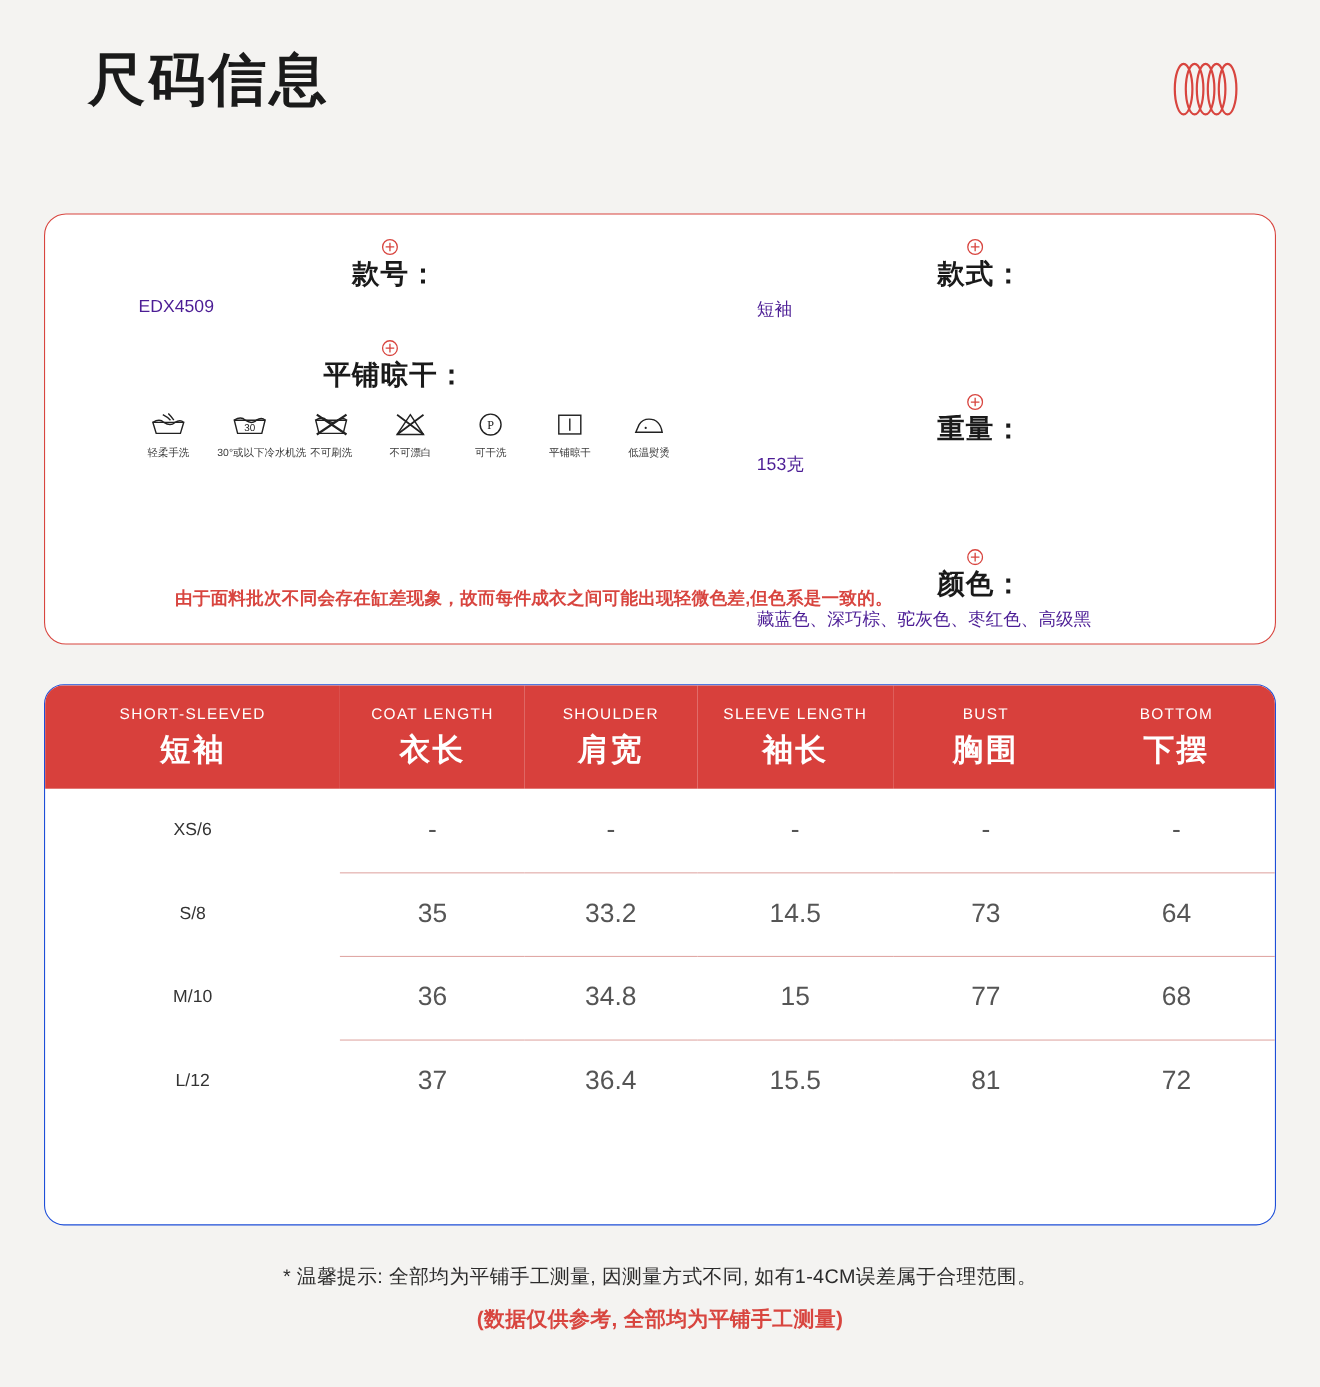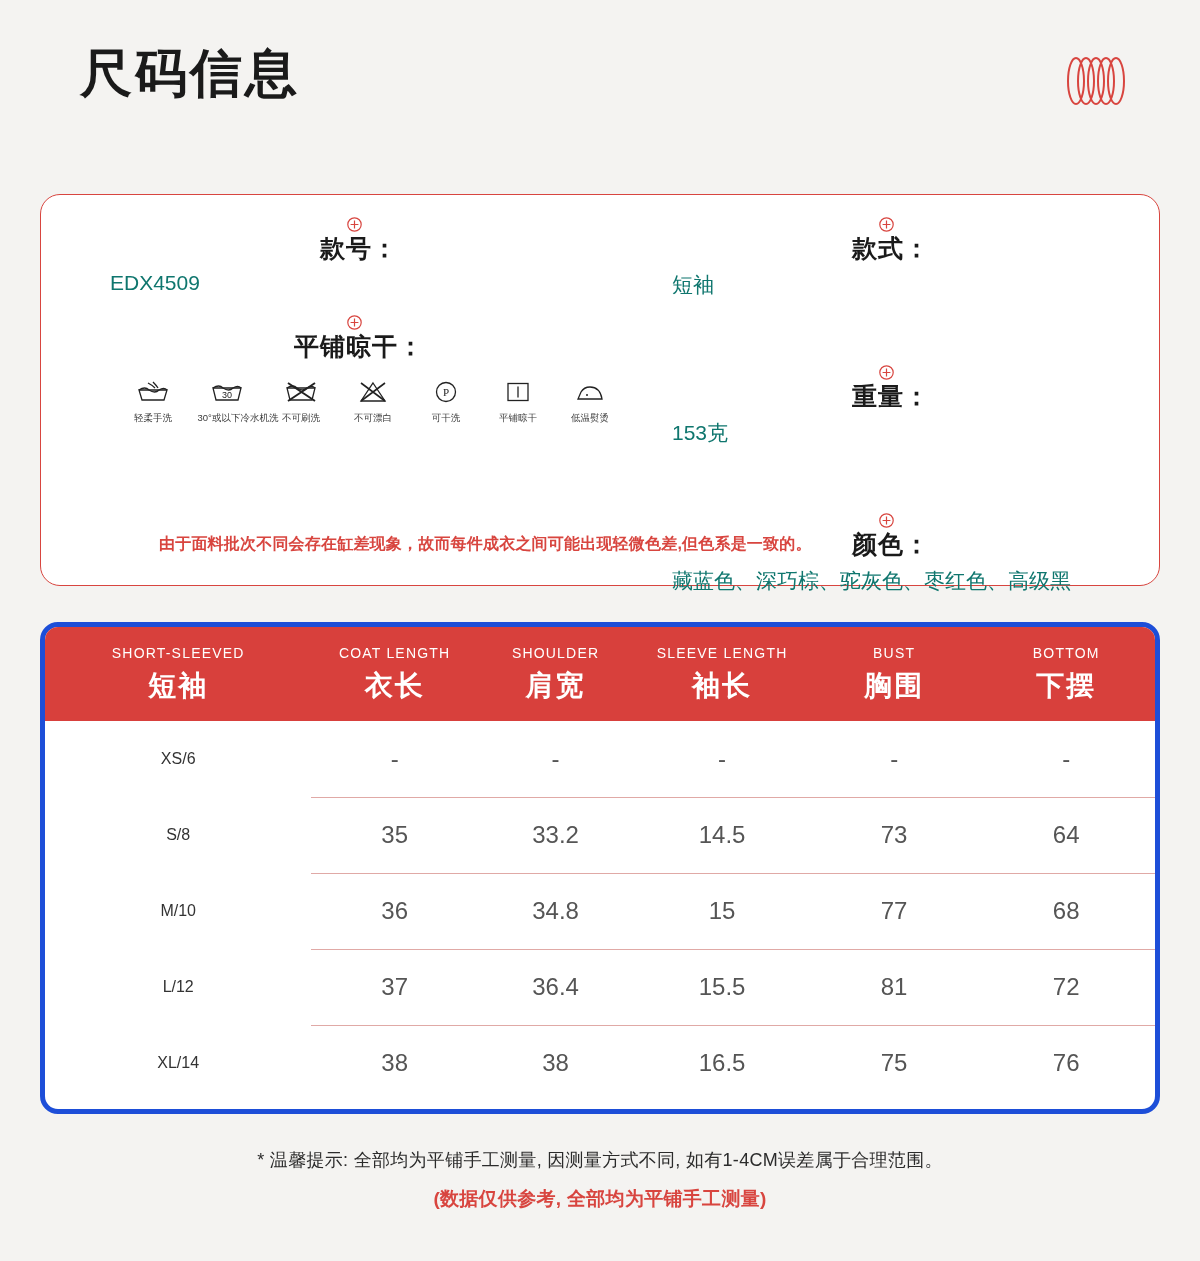--- a/index.html
+++ b/index.html
@@ -68,23 +68,23 @@
   }
   .plus-icon {
     display: inline-block;
     width: 15px; height: 15px;
     margin-right: 10px;
     position: relative;
     flex: none;
   }
   .plus-icon svg { display: block; }
   .field-value {
-    font-size: 21px;
-    color: #0f766e;
-    margin-left: 11px;
+    font-size: 16px;
+    color: #4c1d95;
+    margin-left: 27px;
     margin-bottom: 20px;
     font-weight: normal;
   }
   .fabric-main {
     font-size: 21px; color: #3a3a3a;
     margin-left: 25px; margin-bottom: 2px;
   }
   .fabric-comp {
     margin-left: 25px; margin-bottom: 10px;
     font-size: 19px; color: #3a3a3a;
@@ -124,21 +124,21 @@
     color: #d8453f;
     letter-spacing: 0.2px;
   }
 
   
   .table-card {
     position: absolute;
     left: 40px; top: 622px;
     width: 1120px; height: 492px;
     background: #ffffff;
-    border: 5px solid #1d4ed8;
+    border: 1px solid #1d4ed8;
     border-radius: 18px;
     overflow: hidden;
   }
   table.size-table {
     width: 100%;
     border-collapse: collapse;
     table-layout: fixed;
   }
   table.size-table thead th {
     background: #d8403c;
@@ -427,28 +427,20 @@
         <td>68</td>
       </tr>
       <tr>
         <td class="size-col">L/12</td>
         <td>37</td>
         <td>36.4</td>
         <td>15.5</td>
         <td>81</td>
         <td>72</td>
       </tr>
-      <tr>
-        <td class="size-col">XL/14</td>
-        <td>38</td>
-        <td>38</td>
-        <td>16.5</td>
-        <td>75</td>
-        <td>76</td>
-      </tr>
     </tbody>
   </table>
 </div>
 
 <div class="footer">
   <div class="footer-note">* 温馨提示: 全部均为平铺手工测量, 因测量方式不同, 如有1-4CM误差属于合理范围。</div>
   <div class="footer-warn">(数据仅供参考, 全部均为平铺手工测量)</div>
 </div>
 
 </body></html>

